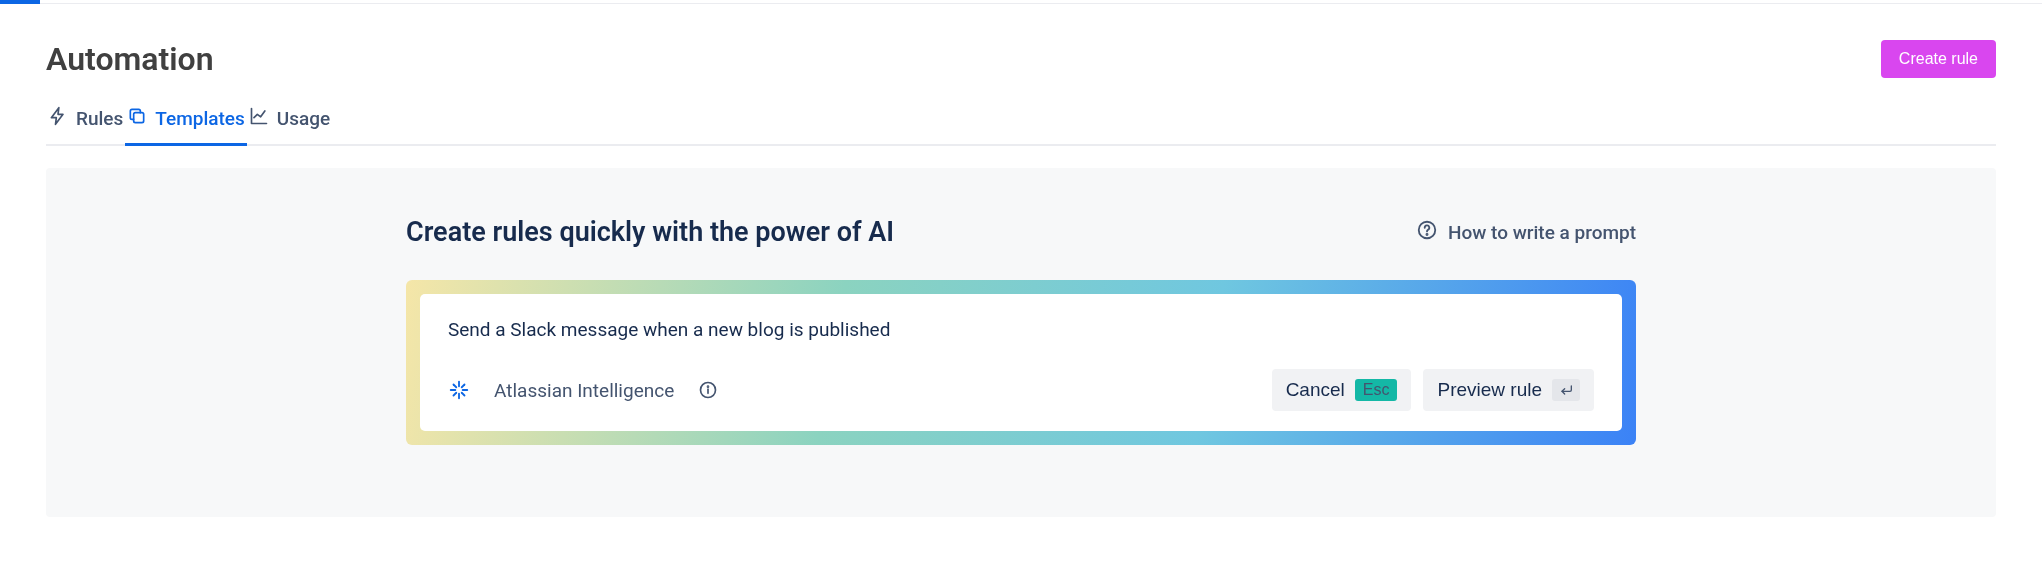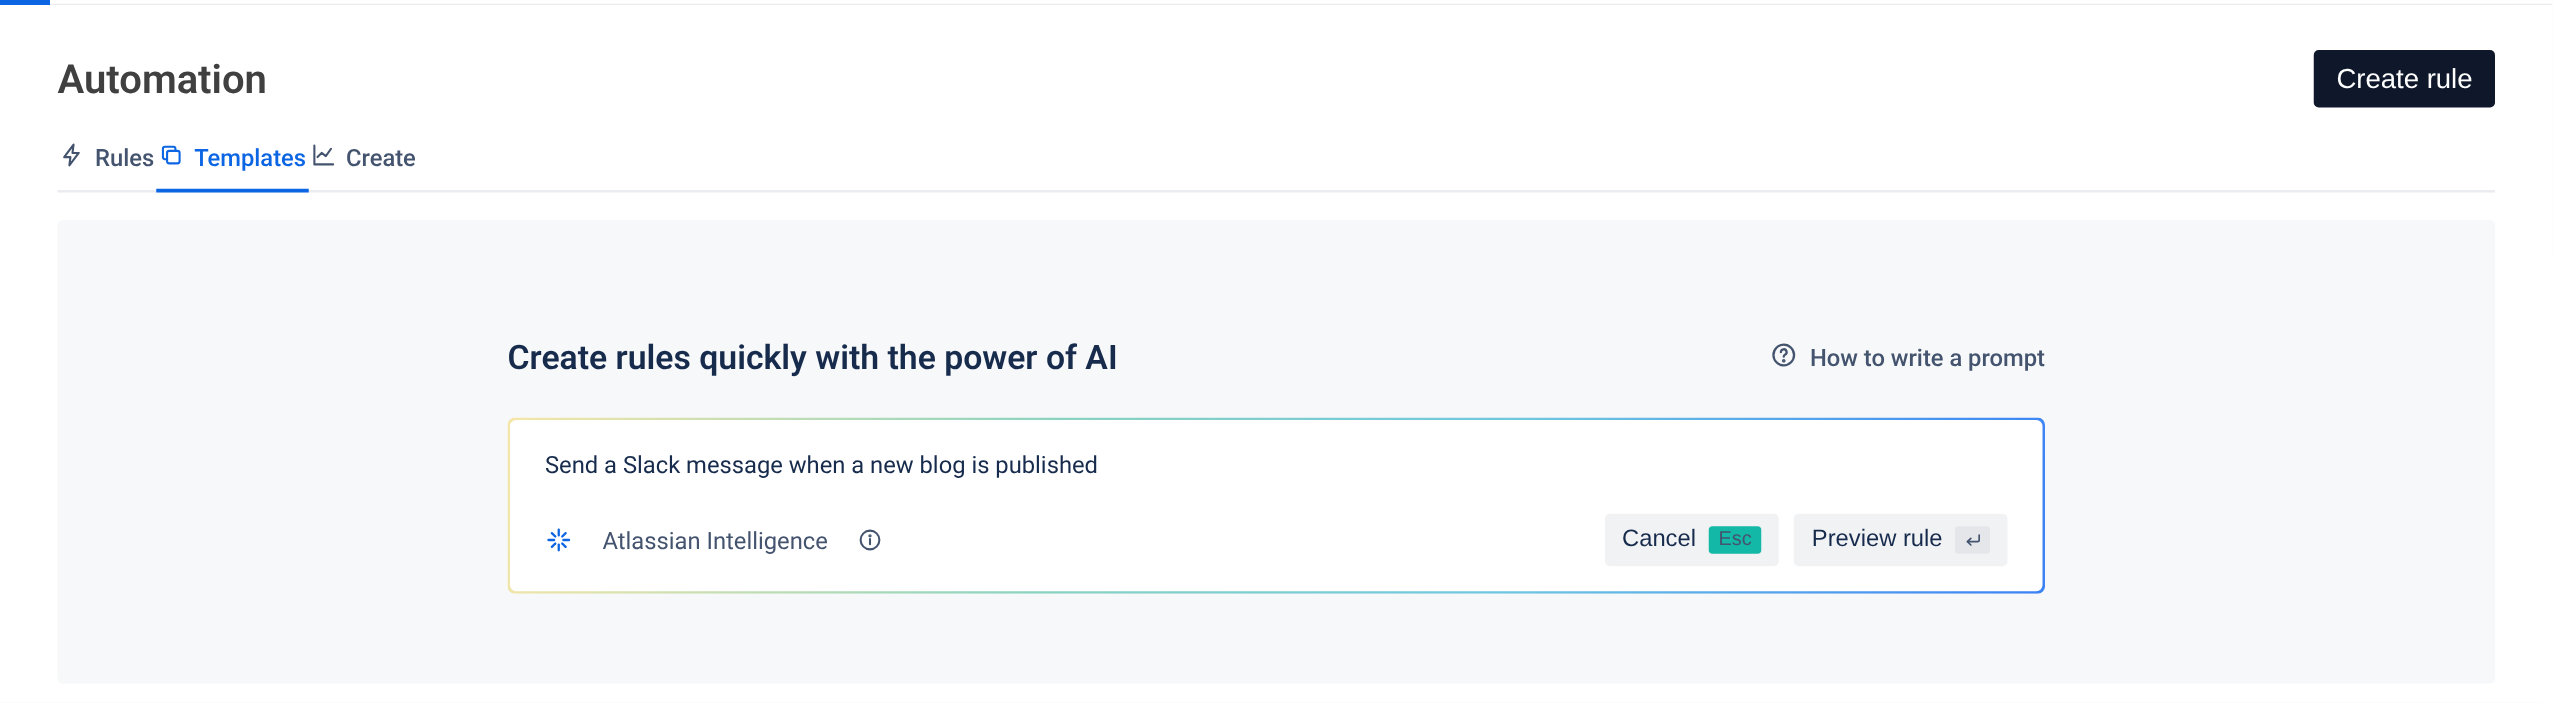--- a/index.html
+++ b/index.html
@@ -30,26 +30,26 @@
     align-items: center;
     justify-content: space-between;
     padding: 36px 0 18px 0;
   }
   .page-title {
     font-size: 32px;
     font-weight: 600;
     color: #404040;
   }
   .btn-primary {
-    background: #0f172a;
+    background: #d946ef;
     color: #fff;
     border: none;
     border-radius: 4px;
     padding: 10px 18px;
-    font-size: 22px;
+    font-size: 16px;
     font-weight: 500;
     cursor: pointer;
     margin-left: 27px;
   }
   .tabs {
     display: flex;
     align-items: center;
     border-bottom: 2px solid #ebecf0;
   }
   .tab {
@@ -73,21 +73,20 @@
   .workspace {
     background: #F7F8F9;
     border-radius: 4px;
     margin-top: 22px;
     padding: 48px 0 72px 0;
     display: flex;
     justify-content: center;
   }
   .inner {
     width: 1230px;
-    margin-top: 46px;
   }
   .inner-header {
     display: flex;
     align-items: center;
     justify-content: space-between;
     margin-bottom: 32px;
   }
   .inner-header h2 {
     font-size: 27px;
     font-weight: 600;
@@ -99,21 +98,21 @@
     gap: 10px;
     font-size: 19px;
     color: #44546F;
     font-weight: 500;
     cursor: pointer;
   }
   .help-link svg { width: 22px; height: 22px; }
   .prompt-card {
     background: #fff;
     border-radius: 6px;
-    padding: 2px;
+    padding: 14px;
     background-image: linear-gradient(100deg, #f5e6a8 0%, #8bd3c0 35%, #6fc7e0 65%, #3b82f6 100%);
   }
   .prompt-card-inner {
     background: #fff;
     border-radius: 5px;
     padding: 24px 28px 20px 28px;
   }
   .prompt-text {
     font-size: 19px;
     color: #172B4D;
@@ -216,21 +215,21 @@
       <span>Templates</span>
     </div>
 
     <div class="tab">
       <span>
         <svg viewBox="0 0 24 24" fill="none" stroke="#44546F" stroke-width="2" stroke-linecap="round" stroke-linejoin="round">
             <path d="M3 3v18h18"></path>
             <path d="m6 14 4-4 4 3 5-7"></path>
           </svg>
       </span>
-      <span>Create</span>
+      <span>Usage</span>
     </div>
 
   </div>
 
   <div class="workspace">
     <div class="inner">
 
       <div class="inner-header">
         <h2>Create rules quickly with the power of AI</h2>
         <div class="help-link">

